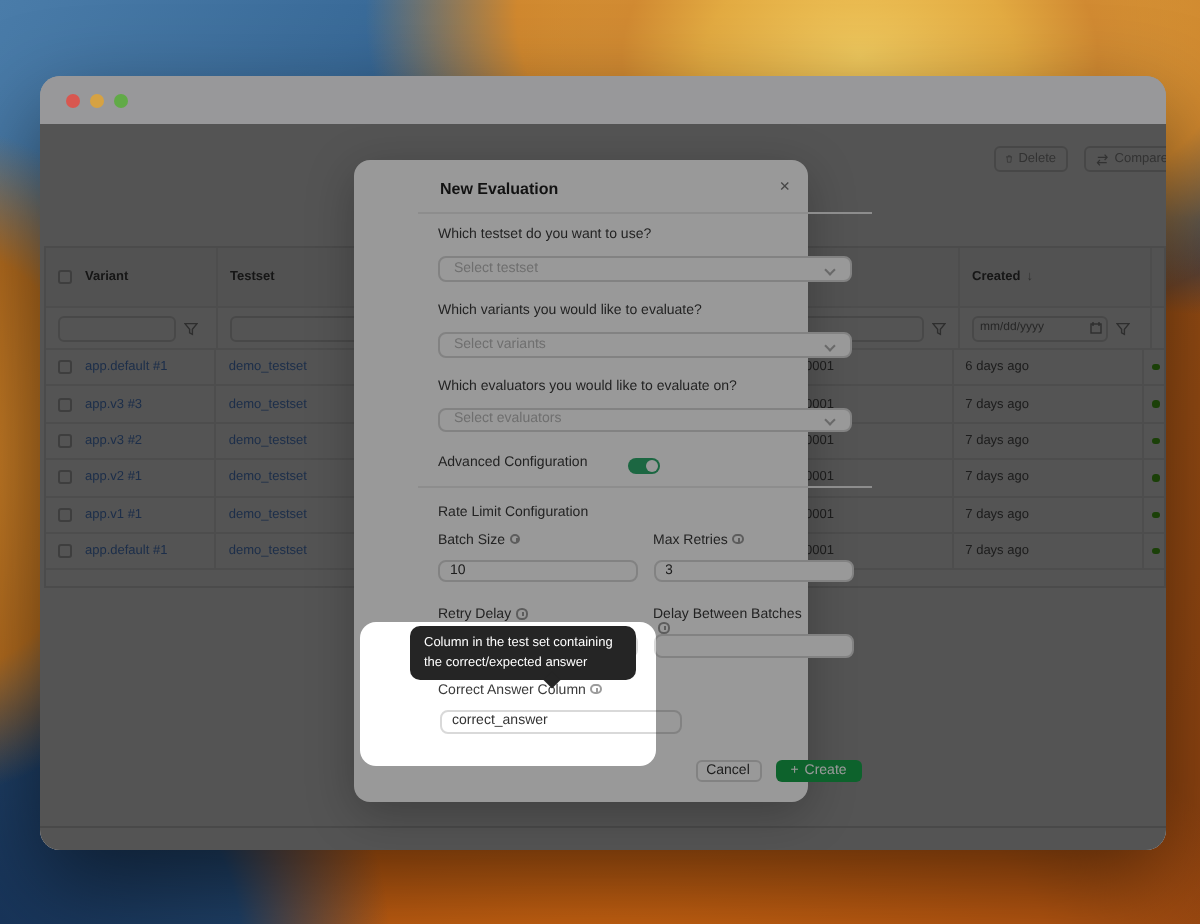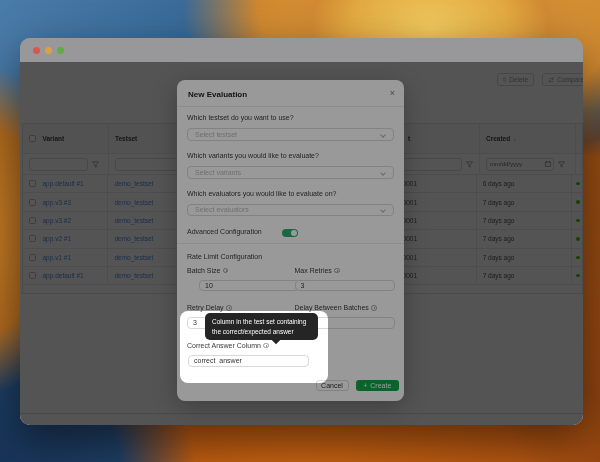--- a/index.html
+++ b/index.html
@@ -58,21 +58,21 @@
   .footer-line { position:absolute; left:0; top:351px; width:563px; border-top:1px solid #e0e0e0; }
 
   
   .modal-mask { position:absolute; inset:0; background:rgba(0,0,0,.45); z-index:20; }
   .spotlight { position:absolute; left:160px; top:249px; width:148px; height:72px; border-radius:8px;
     box-shadow:0 0 0 1500px rgba(0,0,0,.40); z-index:40; pointer-events:none; }
 
   
   .modal { position:absolute; left:157px; top:18px; width:227px; height:321px; background:#fff;
     border-radius:8px; z-index:30; box-shadow:0 6px 24px rgba(0,0,0,.25); font-size:7px; color:#333; }
-  .m-abs { position:absolute; }
+  .m-abs { position:absolute;margin-left:32px; }
   .m-title { left:11px; top:10px; font-size:8px; font-weight:bold; color:#1f1f1f; }
   .m-close { right:9px; top:8px; font-size:9px; color:#777; }
   .m-div { left:0; width:227px; border-top:1px solid #ececec; }
   .m-label { color:#3a3a3a; }
   .m-select { left:10px; width:207px; height:12.5px; border:1px solid #d9d9d9; border-radius:4px;
     background:#fff; display:flex; align-items:center; padding:0 7px; color:#b9b9b9; }
   .chev { position:absolute; right:8px; top:3.5px; width:4px; height:4px;
     border-right:1px solid #b0b0b0; border-bottom:1px solid #b0b0b0; transform:rotate(45deg); }
   .m-input { height:11.7px; border:1px solid #d9d9d9; border-radius:4px; background:#fff;
     font-size:7px; color:#333; padding:0 5px; width:100px; }
@@ -310,21 +310,21 @@
         <span class="m-abs m-label" style="left:10px;top:148px">Advanced Configuration</span>
         <div class="m-abs toggle">
             <span class="knob"></span>
           </div>
         <div class="m-abs m-div" style="top:163px"></div>
 
         <span class="m-abs m-label" style="left:10px;top:173px">Rate Limit Configuration</span>
 
         <span class="m-abs m-label" style="left:10px;top:186.5px"><span>Batch Size</span><span class="info"></span></span>
         <span class="m-abs m-label" style="left:117.5px;top:186.5px"><span>Max Retries</span><span class="info"></span></span>
-        <input class="m-abs m-input" style="left: 22px; top: 199.5px;" value="10">
+        <input class="m-abs m-input" style="left: 10px; top: 199.5px;" value="10">
         <input class="m-abs m-input" style="left: 117.5px; top: 199.5px;" value="3">
 
         <span class="m-abs m-label" style="left:10px;top:224px"><span>Retry Delay</span><span class="info"></span></span>
         <span class="m-abs m-label" style="left:117.5px;top:224px"><span>Delay Between Batches</span><span class="info"></span></span>
         <input class="m-abs m-input" style="left: 10px; top: 237px;" value="3">
         <input class="m-abs m-input" style="left: 117.5px; top: 237px;">
 
         <span class="m-abs m-label" style="left:10px;top:261.5px"><span>Correct Answer Column</span><span class="info"></span></span>
         <input class="m-abs m-input" style="left: 11px; top: 275px; width: 121px;" value="correct_answer">
 

